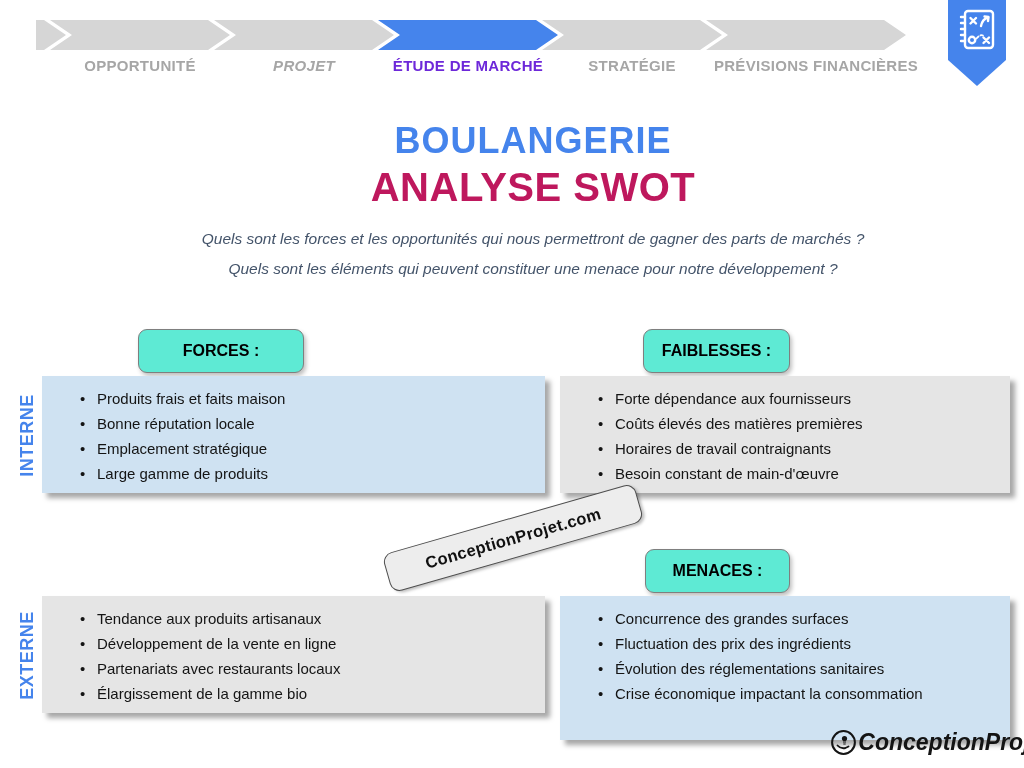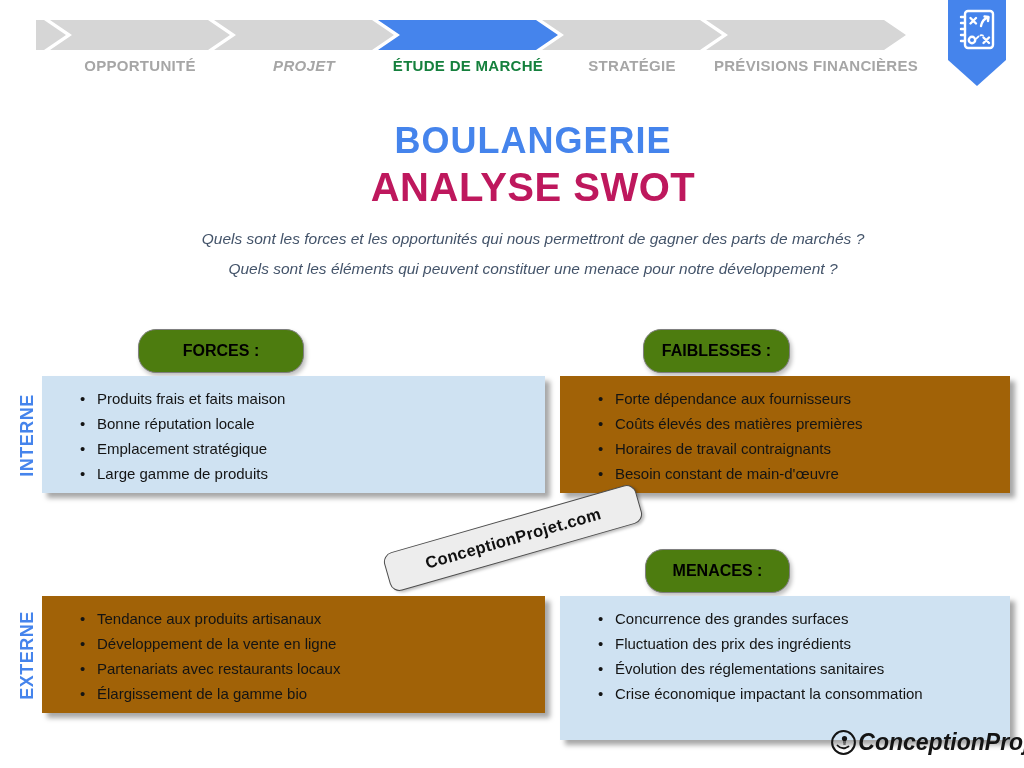--- a/index.html
+++ b/index.html
@@ -19,21 +19,21 @@
     clip-path:polygon(0 0, calc(100% - 22px) 0, 100% 50%, calc(100% - 22px) 100%, 0 100%, 22px 50%);
   }
   .chevron.w1 { width:180px; }
   .chevron.w2 { width:200px; }
   .chevron.active { background:#4584ec; }
 
   .step-label {
     position:absolute; top:57px; text-align:center; white-space:nowrap;
     font-size:15px; font-weight:bold; letter-spacing:.3px; color:#a6a6a6;
   }
-  .step-label.active { color:#15803d; }
+  .step-label.active { color:#6d28d9; }
   .sl1 { left:50px;  width:180px; }
   .sl2 { left:214px; width:180px;font-style:italic; }
   .sl3 { left:378px; width:180px; }
   .sl4 { left:542px; width:180px; }
   .sl5 { left:696px; width:240px; }
 
   .ribbon { position:absolute; left:948px; top:0; width:58px; height:88px; }
 
   
   .title {
@@ -45,35 +45,35 @@
     font-size:40px; font-weight:bold; color:#be185d; letter-spacing:.5px;
   }
   .question {
     position:absolute; left:0; width:100%; text-align:center;
     font-size:15.5px; font-style:italic; font-weight:500; color:#44546a;
   }
   .q1 { top:230px; } .q2 { top:260px; }
 
   
   .qheader {
-    position:absolute; height:44px; background:#4d7c0f;
-    border:1.6px solid #7f7f7f; border-radius:18px; box-sizing:border-box;
+    position:absolute; height:44px; background:#5eead4;
+    border:1.6px solid #7f7f7f; border-radius:9px; box-sizing:border-box;
     box-shadow:2px 3px 4px rgba(0,0,0,.25);
     display:flex; align-items:center; justify-content:center;
     font-size:16px; font-weight:bold; color:#000;
   }
   .h-forces       { left:138px; top:329px; width:166px; }
   .h-faiblesses   { left:643px; top:329px; width:147px; }
   .h-opportunites { left:138px; top:549px; width:166px; }
   .h-menaces      { left:645px; top:549px; width:145px; }
 
   
   .panel { position:absolute; box-shadow:5px 5px 5px rgba(0,0,0,.35); }
   .panel-blue { background:#cfe2f2; }
-  .panel-gray { background:#a16207; }
+  .panel-gray { background:#e5e5e5; }
   .p-forces       { left:42px;  top:376px; width:503px; height:117px; }
   .p-faiblesses   { left:560px; top:376px; width:450px; height:117px; }
   .p-opportunites { left:42px;  top:596px; width:503px; height:117px; }
   .p-menaces      { left:560px; top:596px; width:450px; height:144px; }
 
   ul.items { list-style:none; margin:0; padding:10px 8px 0 38px; }
   ul.items li {
     position:relative; padding-left:17px; font-size:15px; color:#141414; line-height:25px;
   }
   ul.items li::before { content:"\2022"; position:absolute; left:0; top:0; color:#141414; }

